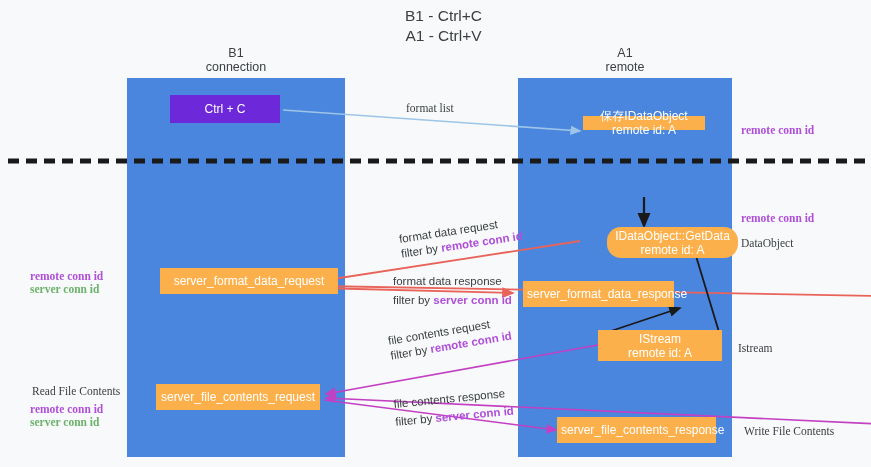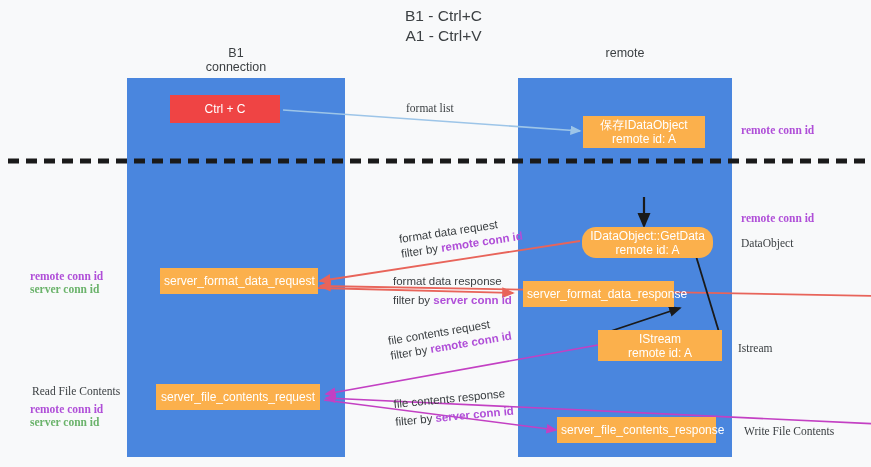--- a/index.html
+++ b/index.html
@@ -11,21 +11,21 @@
   #stage{position:absolute;left:0;top:0;width:871px;height:467px;margin-left:8px;}
   .col{position:absolute;background:#4a86de;}
   .colhdr{position:absolute;text-align:center;color:#3c4043;font-size:12.5px;line-height:14px;}
   .title{position:absolute;text-align:center;color:#3c4043;font-size:15.5px;line-height:20px;width:871px;left:0;top:6px;}
   .node{
     position:absolute;box-sizing:border-box;
     display:flex;align-items:center;justify-content:center;
     text-align:center;color:#ffffff;font-size:12px;line-height:14px;
     padding:2px 4px;
   }
-  .node.green{background:#ef4444;}
+  .node.green{background:#6d28d9;}
   .node.orange{background:#fbb04c;}
   .node .inner{width:100%;}
   .lbl{position:absolute;font-size:11.5px;line-height:14px;color:#3c4043;white-space:nowrap;font-family:Liberation Serif, serif;}
   .lbl.purple{color:#b04fd8;font-weight:bold;}
   .lbl.green{color:#6bb36b;font-weight:bold;}
   .lbl.dark{color:#3c4043;}
   .rot{position:absolute;white-space:nowrap;font-size:11.5px;line-height:15px;color:#3c4043;transform-origin:0 0;}
   .rot b{font-weight:bold;}
   .rot .p{color:#b04fd8;}
   svg#wires{position:absolute;left:0;top:0;width:871px;height:467px;pointer-events:none;}
@@ -38,20 +38,21 @@
   <div class="title">
     <div>B1 - Ctrl+C</div>
     <div>A1 - Ctrl+V</div>
   </div>
 
   <div class="colhdr" style="left:119px;top:46px;width:218px;">
     <div>B1</div>
     <div>connection</div>
   </div>
   <div class="colhdr" style="left:510px;top:46px;width:214px;">
+    <div>A1</div>
     <div>remote</div>
   </div>
 
   <div class="col" style="left:119px;top:78px;width:218px;height:379px;"></div>
   <div class="col" style="left:510px;top:78px;width:214px;height:379px;"></div>
 
   <svg id="wires" viewBox="0 0 871 467">
     <defs>
       <marker id="ah-blue" markerWidth="7" markerHeight="7" refX="6" refY="3" orient="auto">
         <path d="M0,0 L7,3 L0,6 z" fill="#9dc5e8"></path>
@@ -87,36 +88,36 @@
     <line x1="316" y1="400" x2="548" y2="430" stroke="#c340c3" stroke-width="1.6" marker-end="url(#ah-mag)"></line>
     <line x1="871" y1="424" x2="318" y2="398" stroke="#c340c3" stroke-width="1.6" marker-end="url(#ah-mag)"></line>
   </svg>
 
   <div class="node green" style="left:162px;top:95px;width:110px;height:28px;">
     <div class="inner">
       <div>Ctrl + C</div>
     </div>
   </div>
 
-  <div class="node orange" style="left:575px;top:116px;width:122px;height:32px;">
+  <div class="node orange" style="left:575px;top:116px;width:122px;height:14px;">
     <div class="inner">
       <div>保存IDataObject</div>
       <div>remote id: A</div>
     </div>
   </div>
 
 
-  <div class="node orange" style="left:574px;top:227px;width:131px;height:31px;border-radius:14px;">
+  <div class="node orange" style="left:599px;top:227px;width:131px;height:31px;border-radius:14px;">
     <div class="inner">
       <div>IDataObject::GetData</div>
       <div>remote id: A</div>
     </div>
   </div>
 
-  <div class="node orange" style="left:152px;top:268px;width:158px;height:26px;">
+  <div class="node orange" style="left:152px;top:268px;width:178px;height:26px;">
     <div class="inner">
       <div>server_format_data_request</div>
     </div>
   </div>
 
   <div class="node orange" style="left:515px;top:281px;width:151px;height:26px;">
     <div class="inner">
       <div>server_format_data_response</div>
     </div>
   </div>

